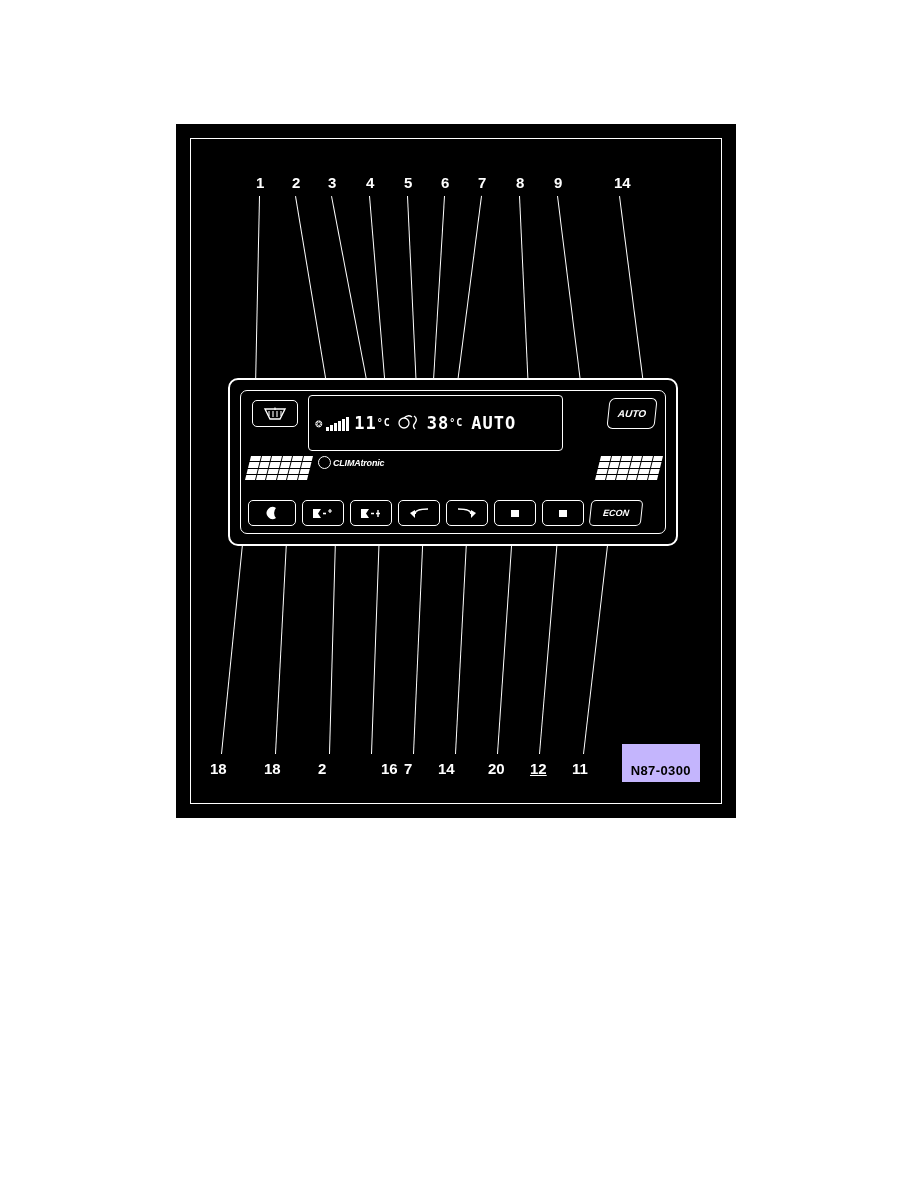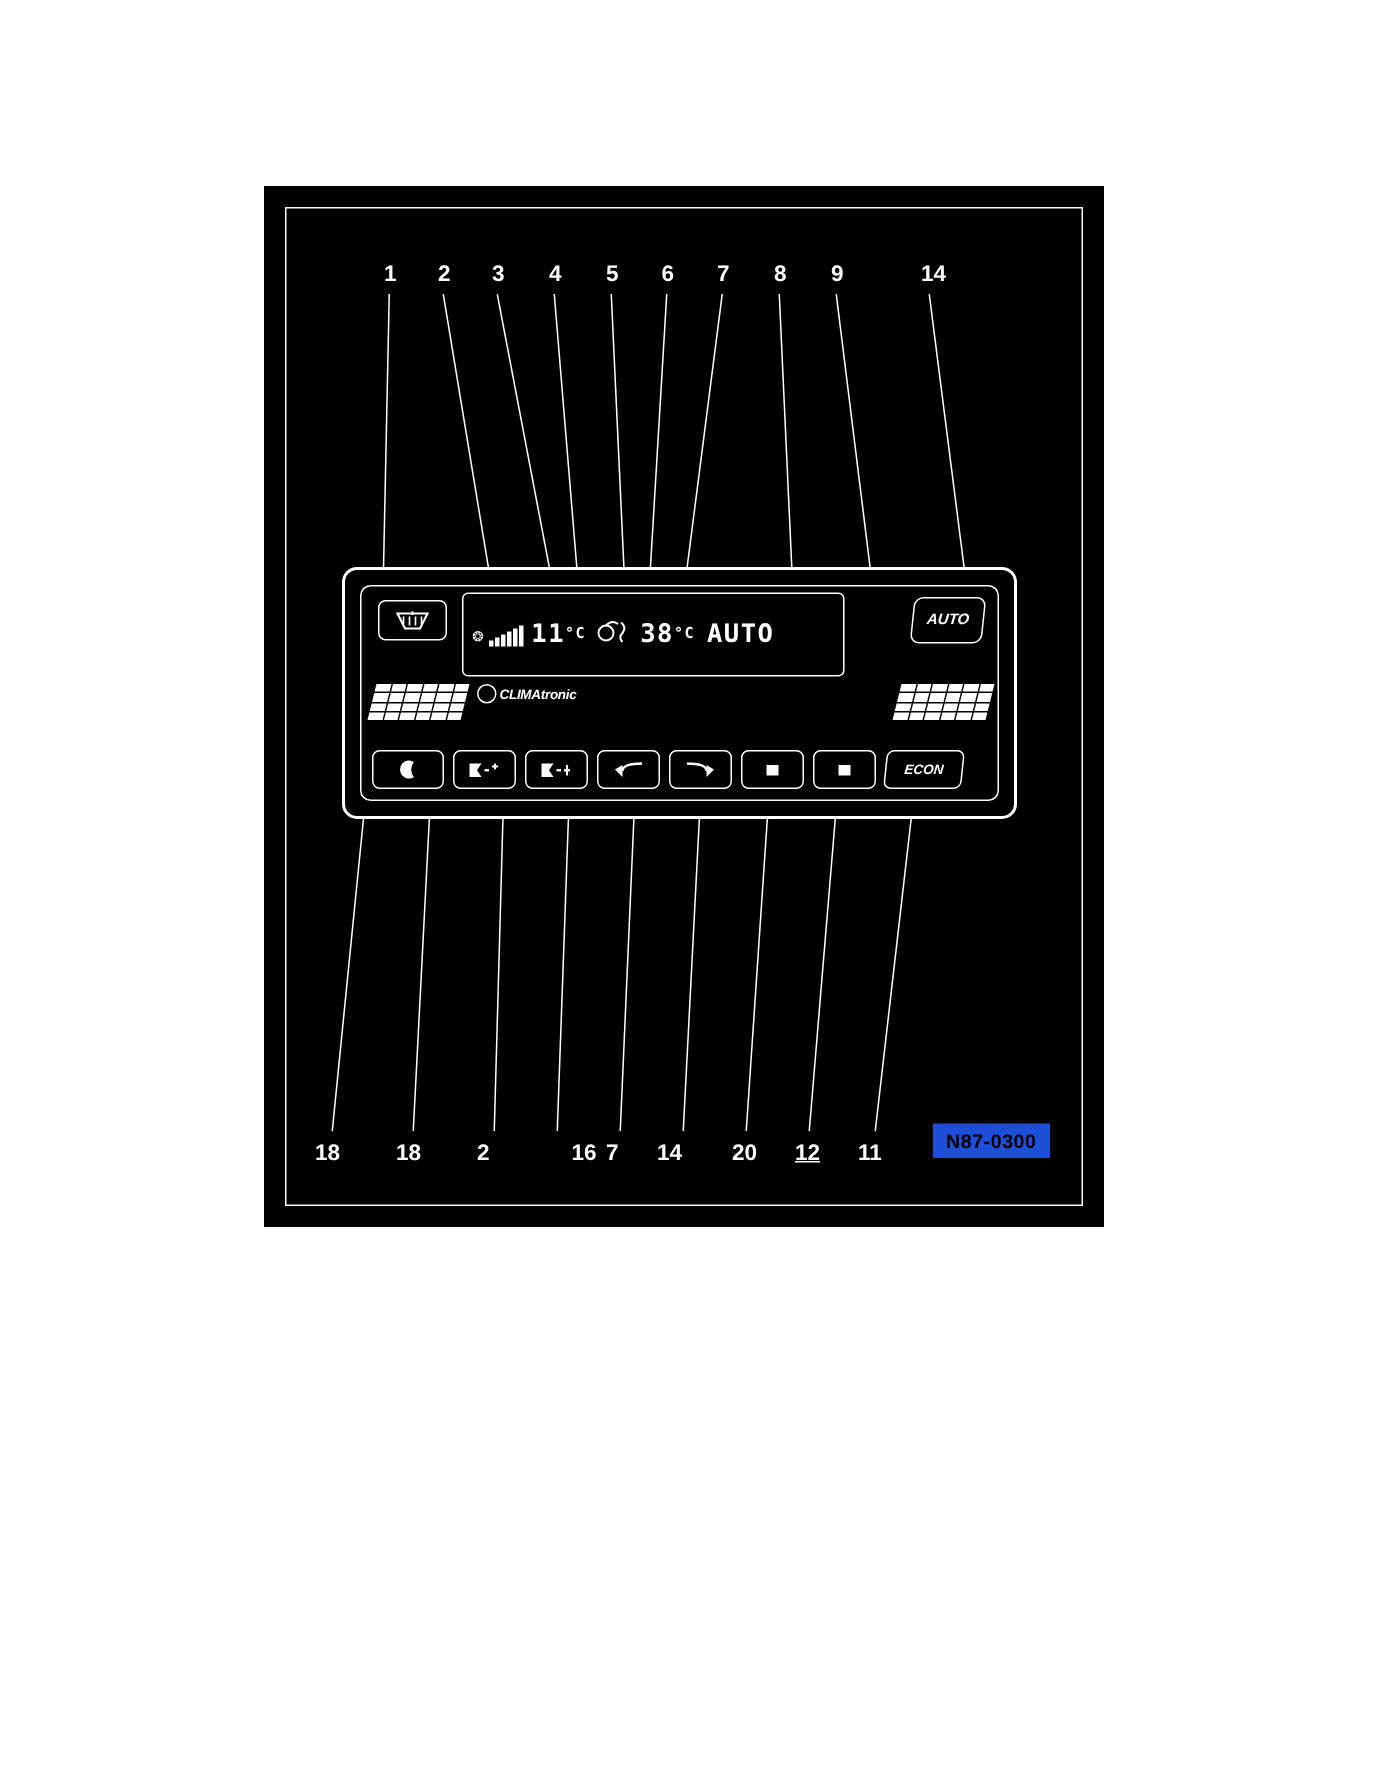--- a/index.html
+++ b/index.html
@@ -224,26 +224,26 @@
   .btn-econ  { width: 52px; transform: skewX(-6deg); }
   .btn-econ span { font-size: 9px; font-style: italic; letter-spacing: 0px; }
 
   
   .glyph-svg { display:block; }
 
   
   #code-label {
     position: absolute;
     right: 36px;
-    bottom: 46px;
-    background: #1d4ed8;
+    bottom: 36px;
+    background: #c4b5fd;
     color: #000000;
     font-size: 13px;
     font-weight: bold;
-    padding: 4px 9px 4px 9px;
+    padding: 19px 9px 4px 9px;
     letter-spacing: 0.4px;
     font-family: "Liberation Sans", sans-serif;
   }
 </style>
 </head>
 <body>
 
 <div id="figure">
   <div id="figure-border"></div>
 

